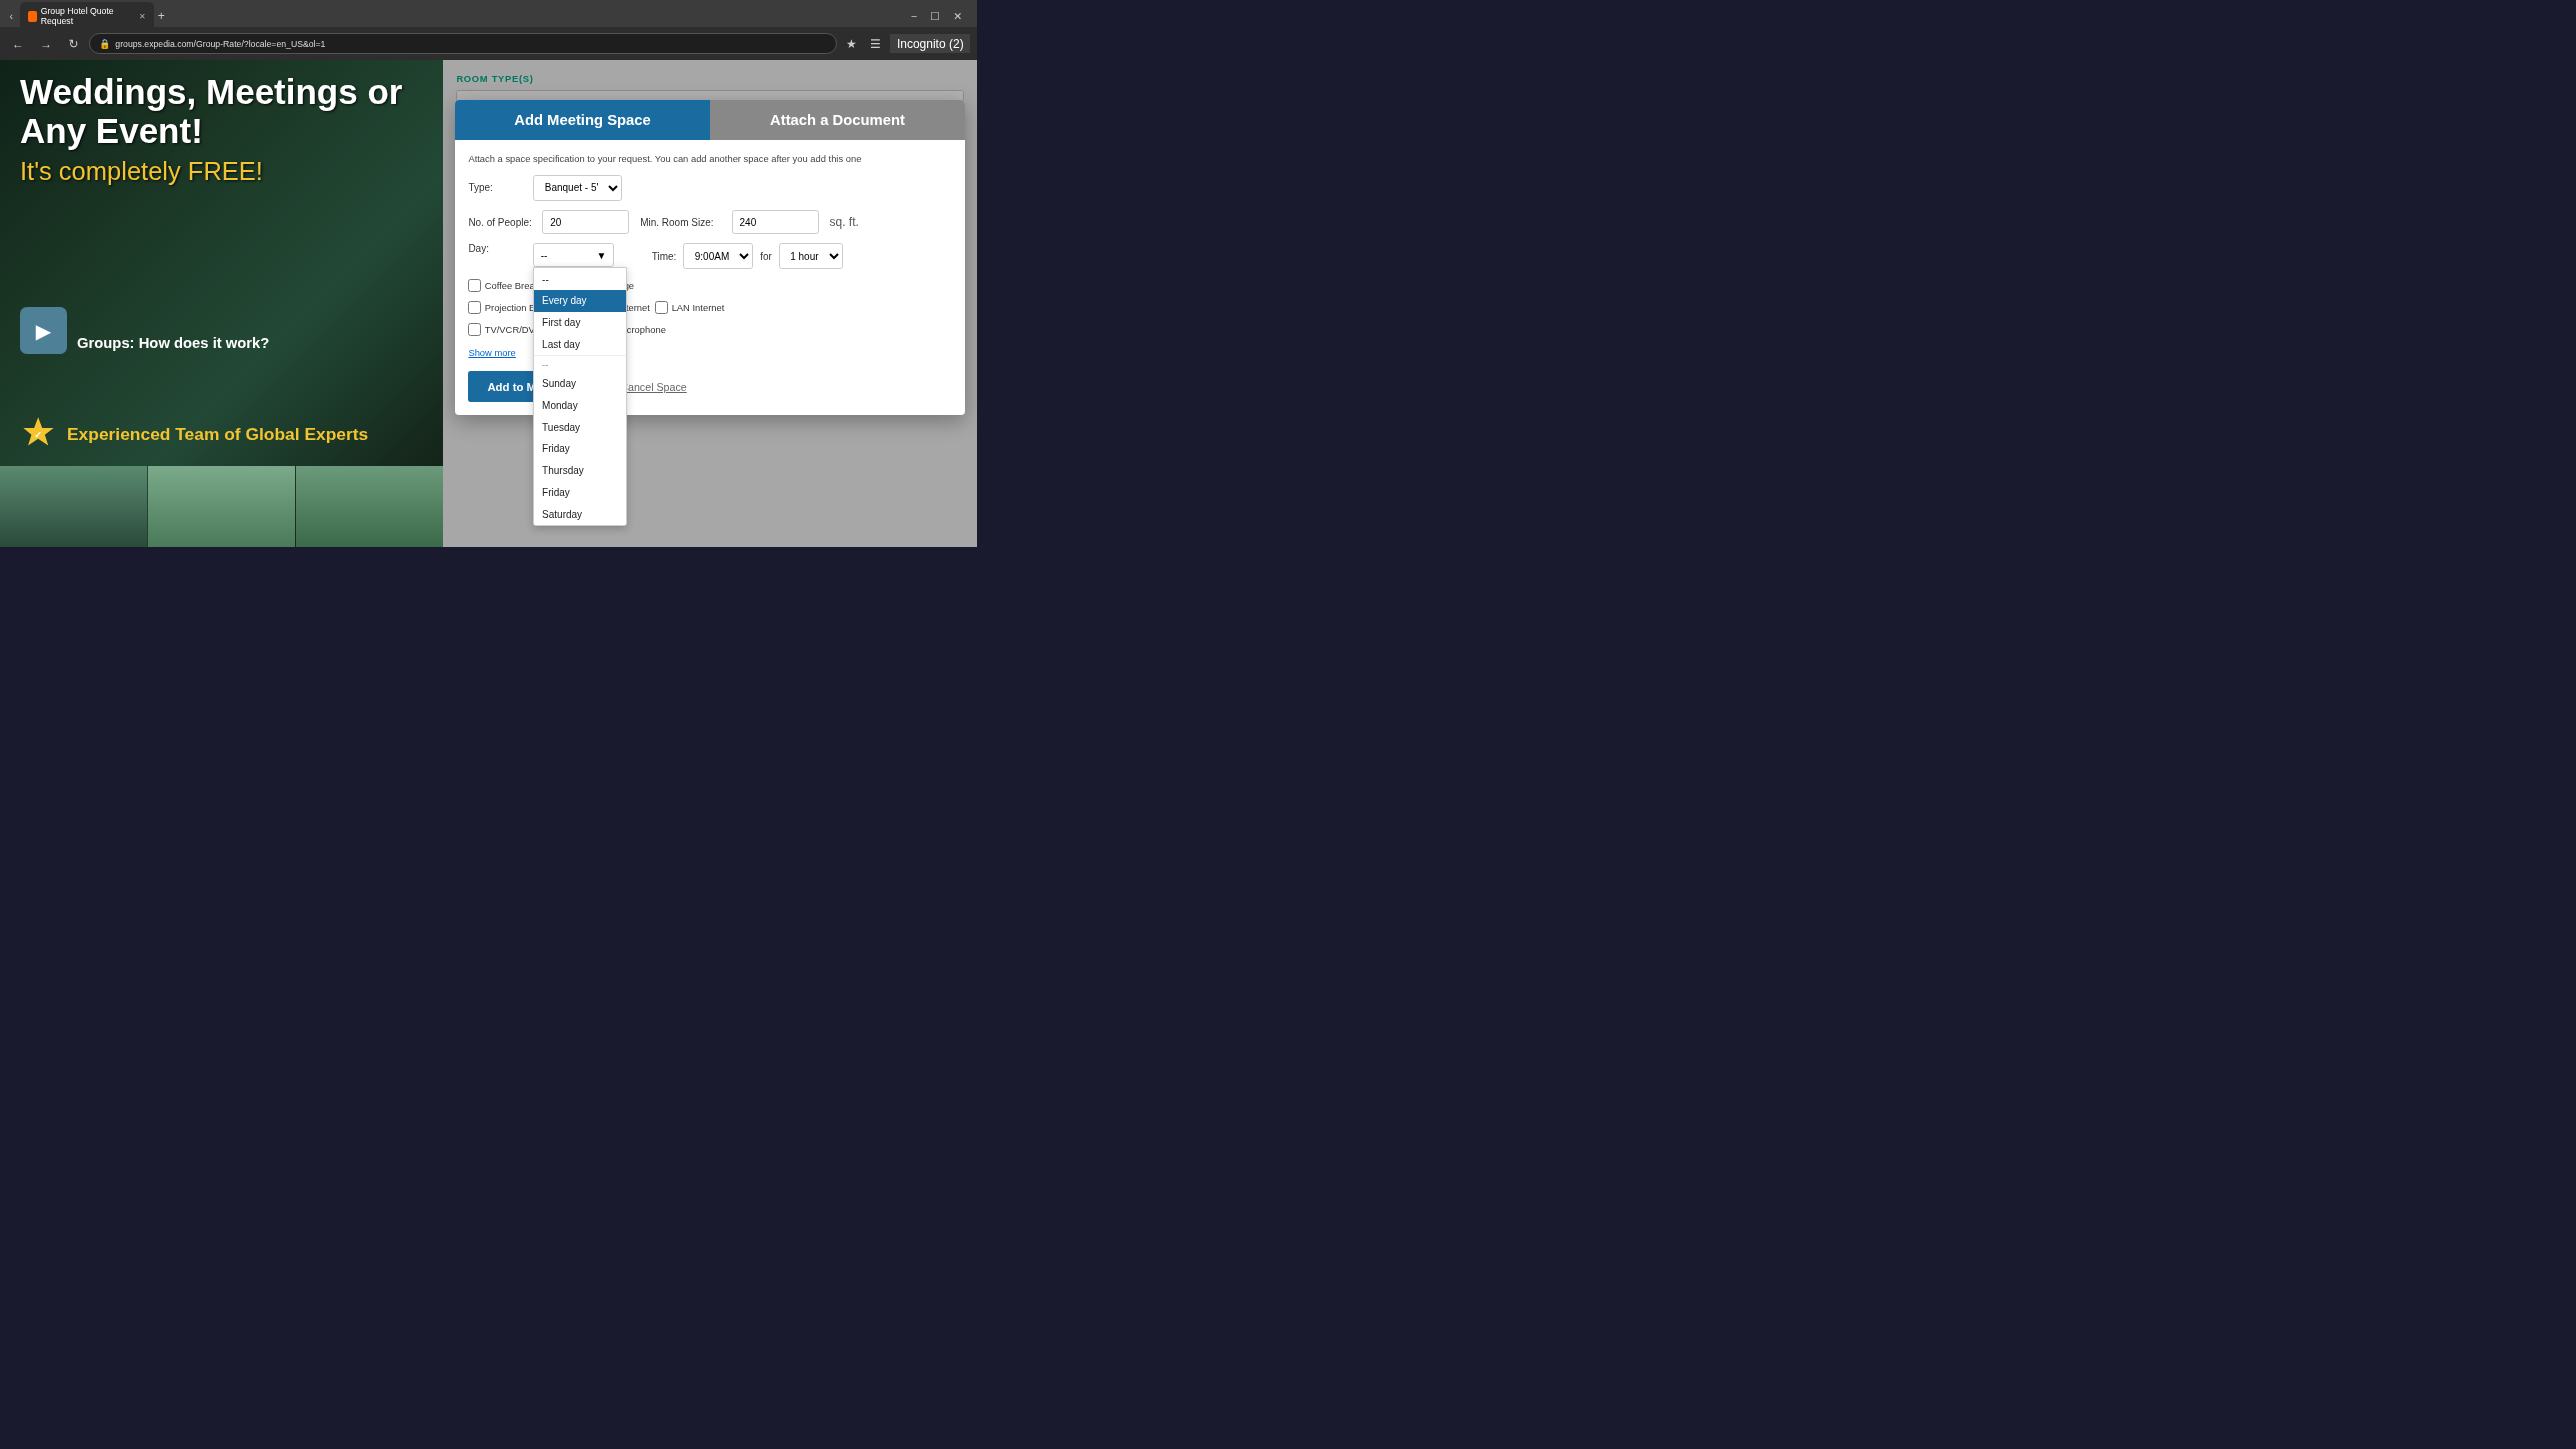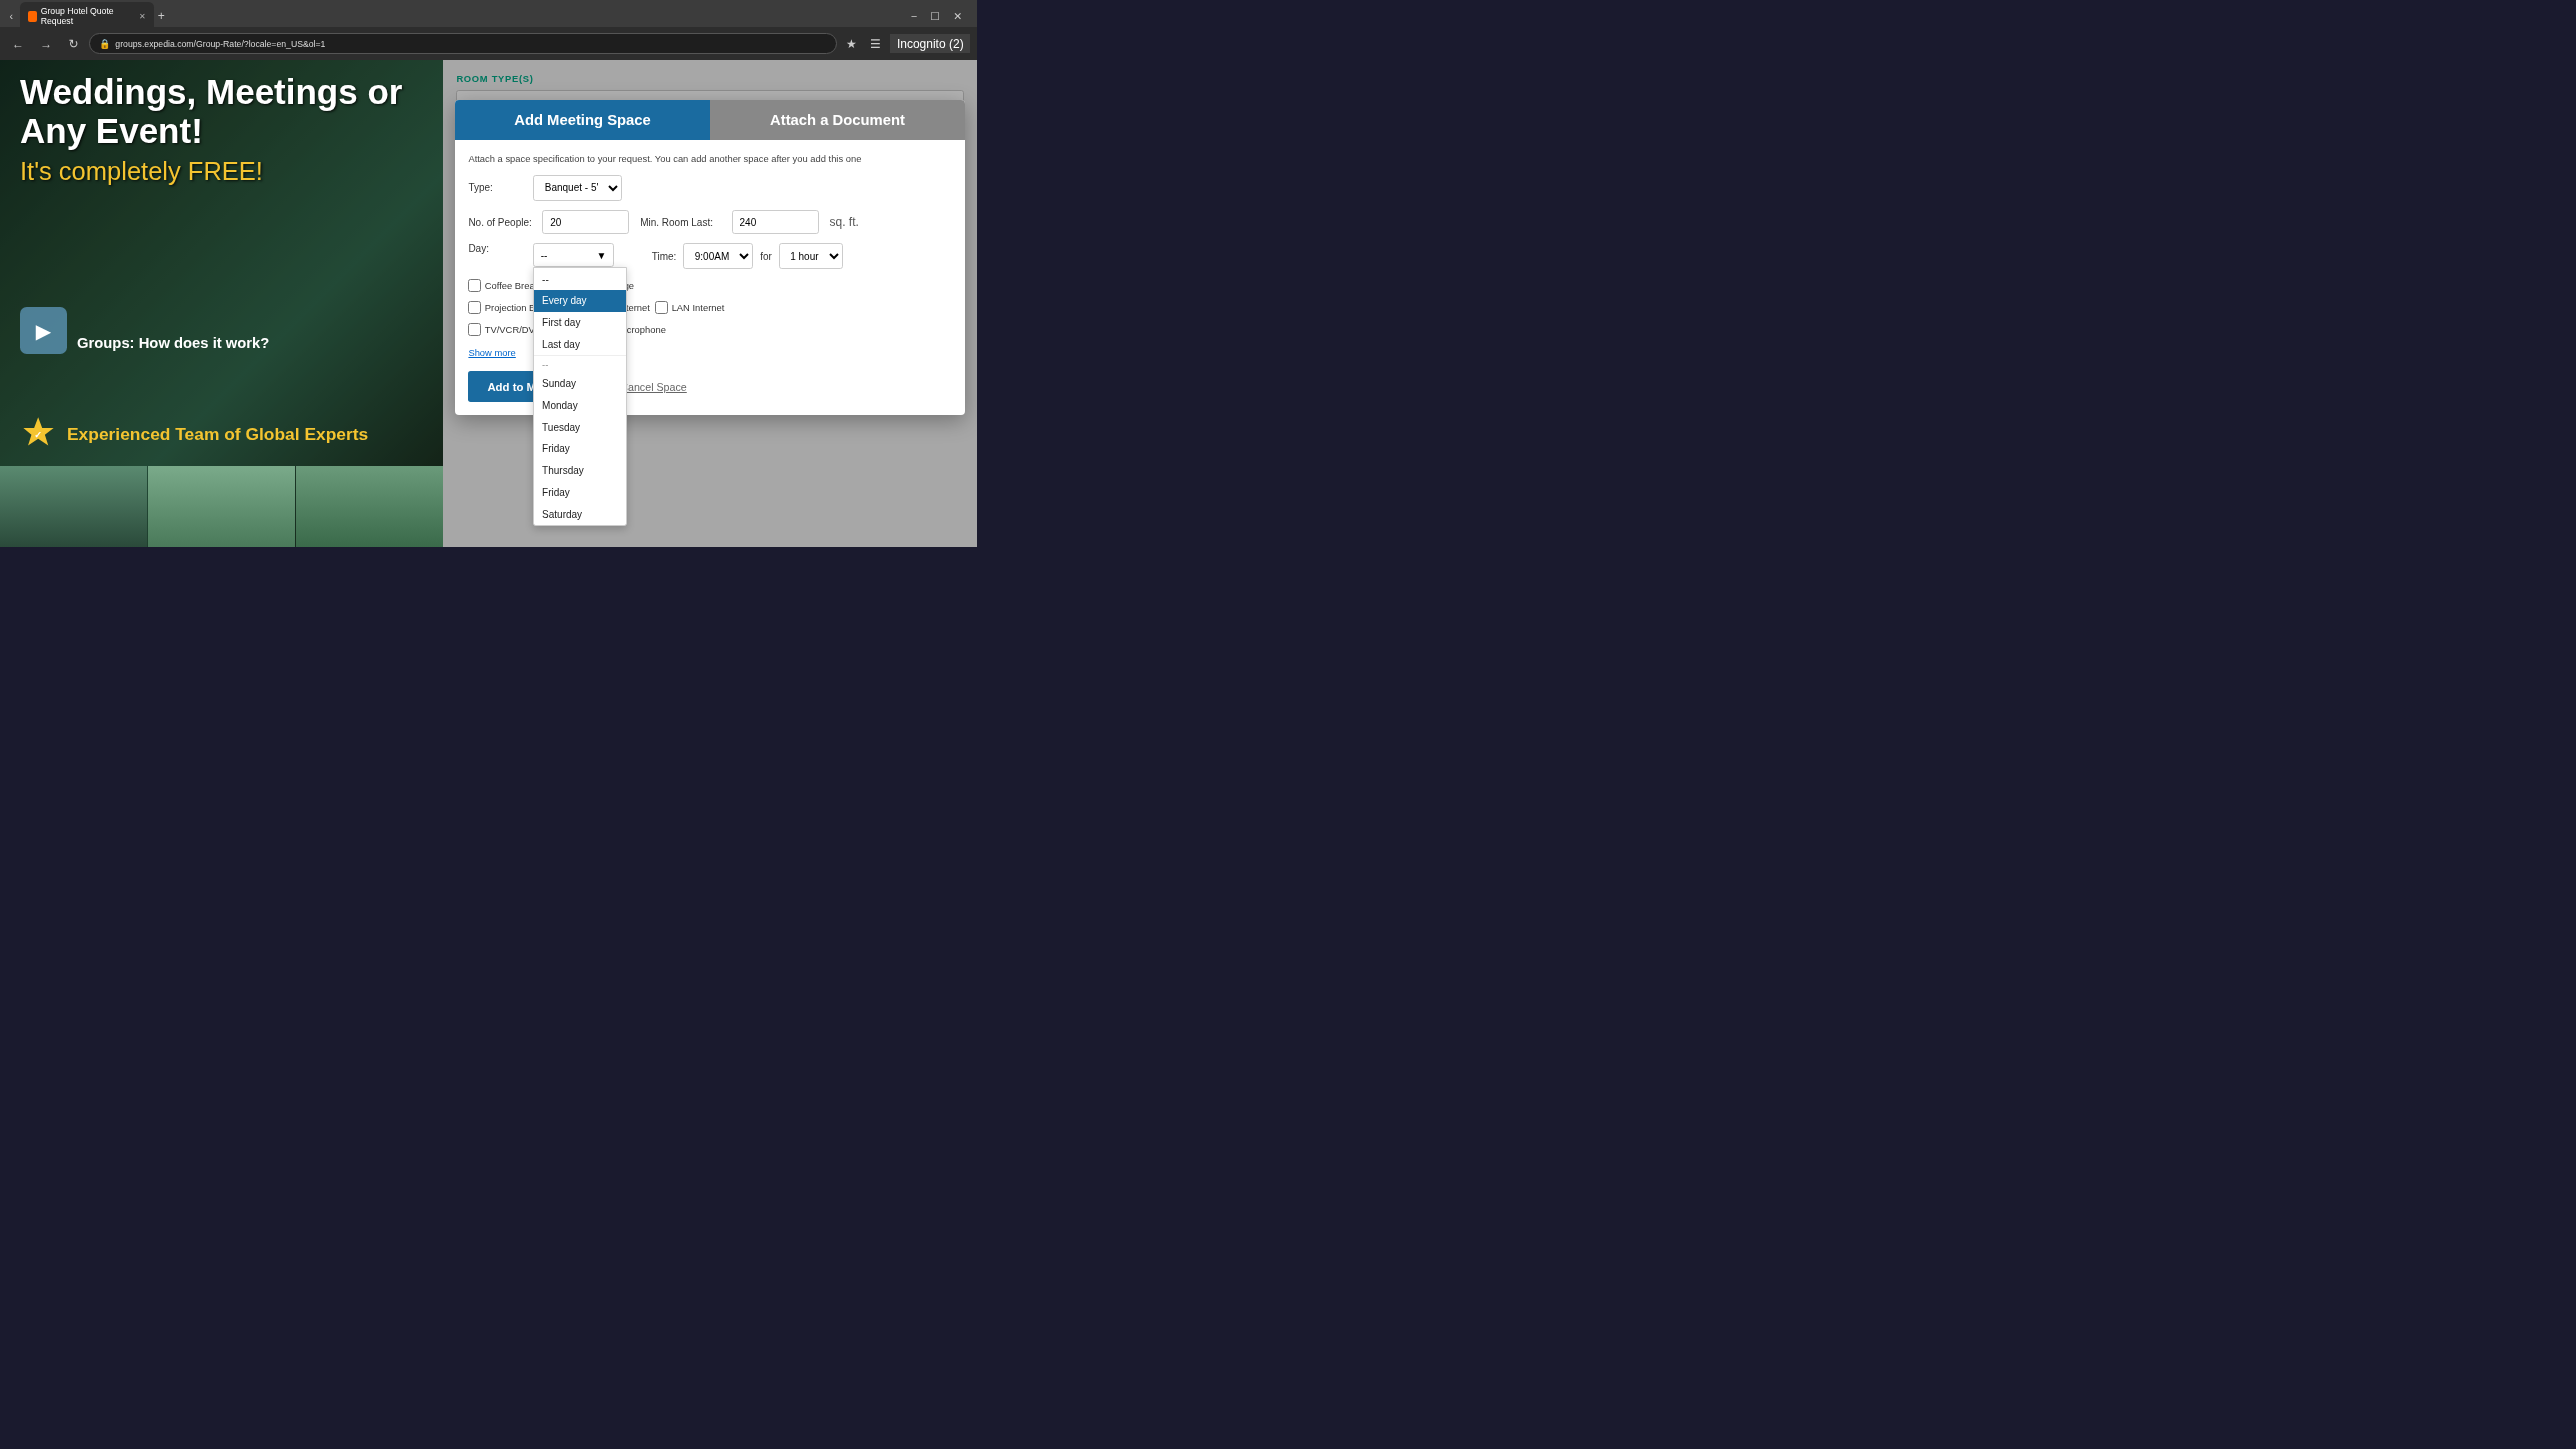--- a/index.html
+++ b/index.html
@@ -577,21 +577,21 @@
             <span class="form-label">Type:</span>
             <select class="form-select">
               <option>Banquet - 5'</option>
             </select>
           </div>
 
           
           <div class="form-row">
             <span class="form-label">No. of People:</span>
             <input class="form-input" type="text" value="20" style="">
-            <span class="form-label" style="min-width:81px;">Min. Room Last:</span>
+            <span class="form-label" style="min-width:81px;">Min. Room Size:</span>
             <input class="form-input" type="text" value="240" style="">
             <span class="unit-text">sq. ft.</span>
           </div>
 
           
           <div class="form-row" style="position:relative; align-items:flex-start;">
             <span class="form-label">Day:</span>
             <div class="day-dropdown-wrapper">
               <div class="day-select-display">
                 <span>--</span>

